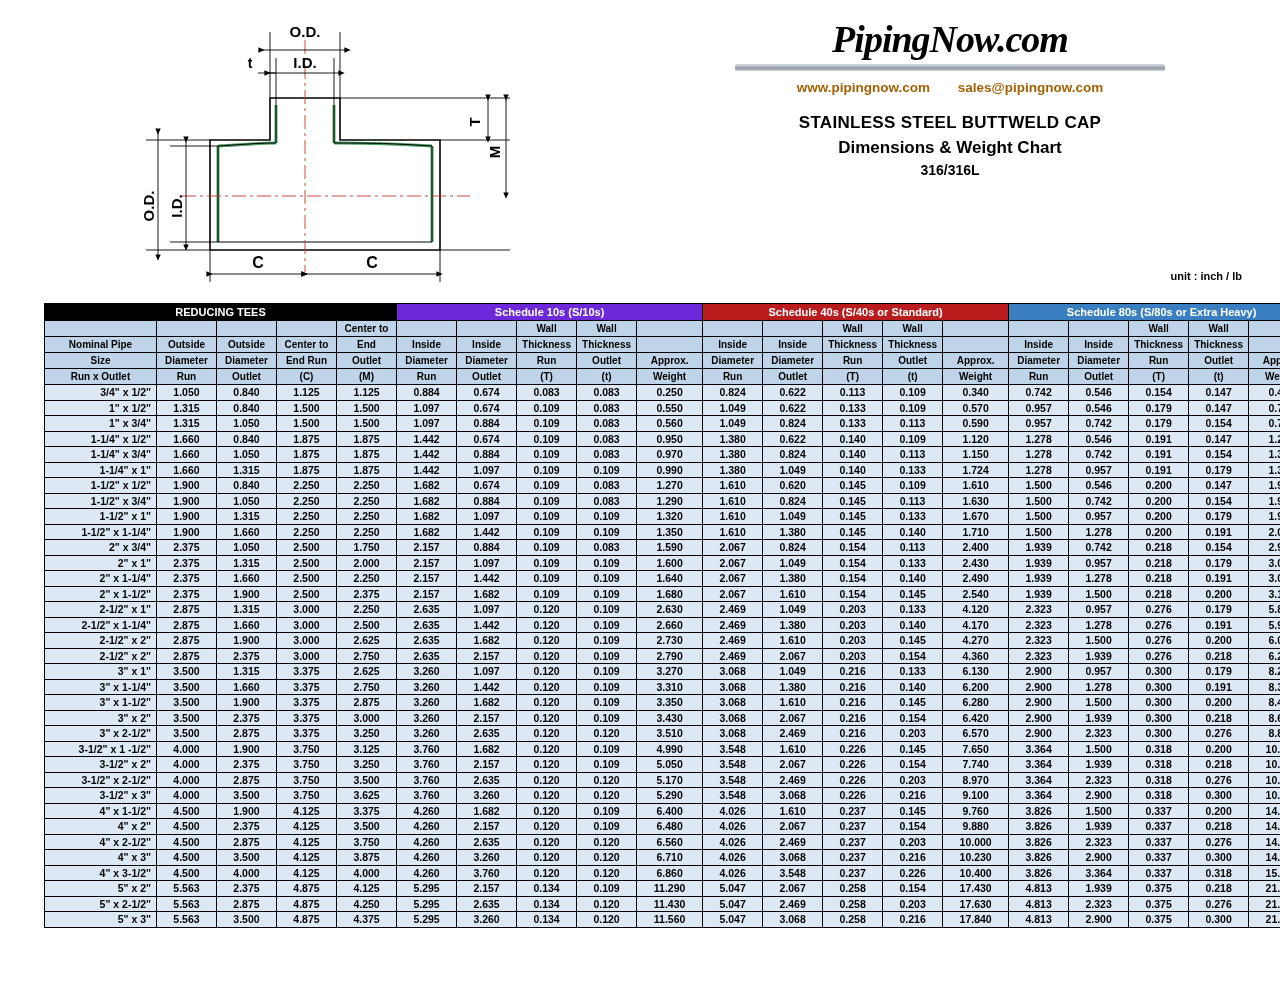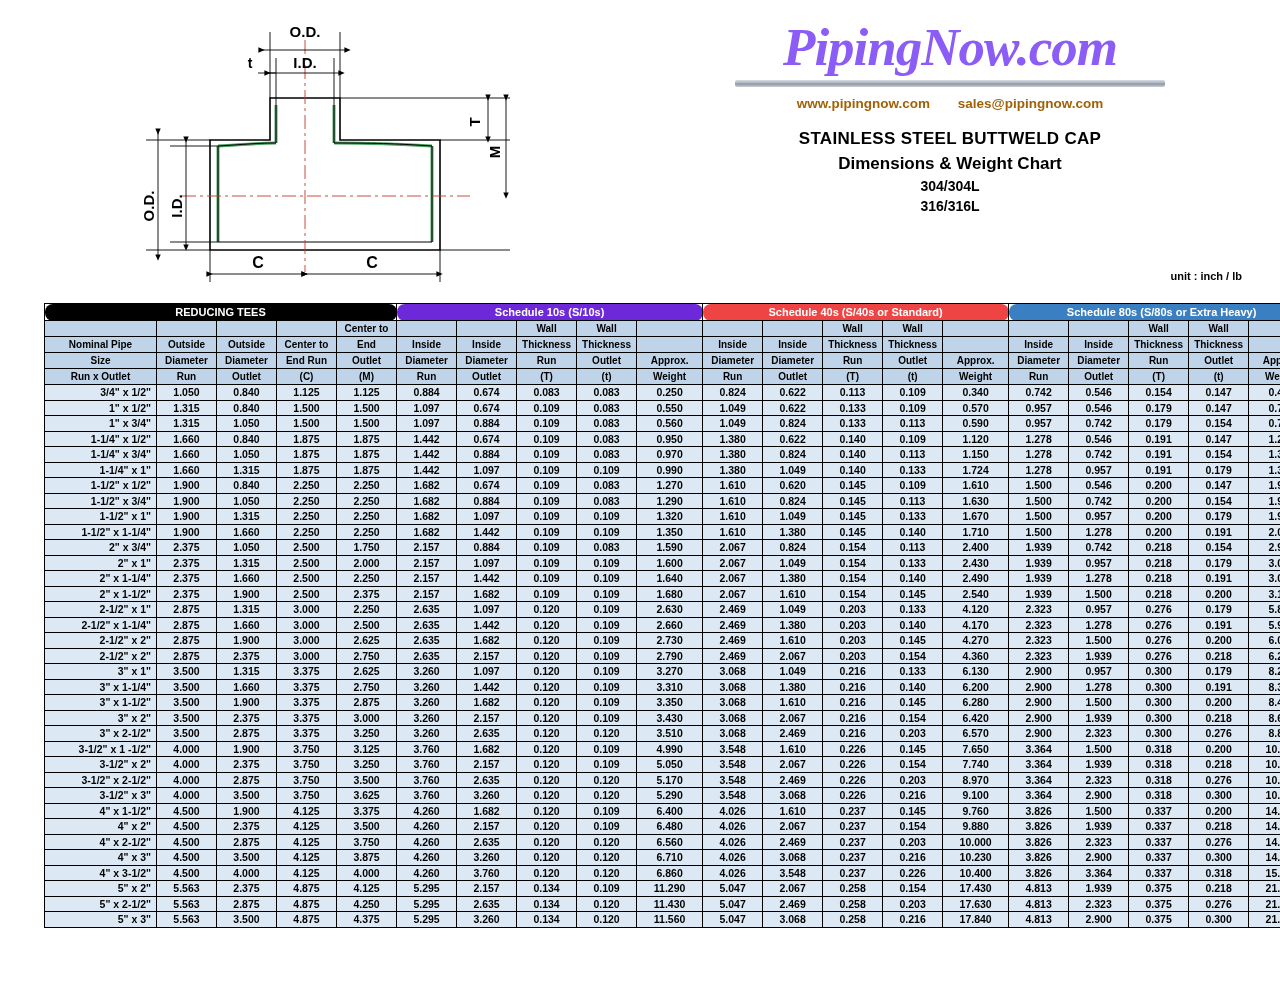--- a/index.html
+++ b/index.html
@@ -17,21 +17,21 @@
 
   
   .diagram{position:absolute;left:110px;top:10px;width:520px;height:280px;}
   .diagram svg{display:block;}
 
   
   .brand{position:absolute;left:650px;top:20px;width:600px;text-align:center;}
   .brand-logo{
     font-family:"Liberation Serif", serif;
     font-weight:bold;font-style:italic;
-    font-size:53px;color:#8b5cf6;letter-spacing:-1px;
+    font-size:38px;color:#000000;letter-spacing:-1px;
     line-height:1.05;
   }
   .brand-bar{
     margin:4px auto 0 auto;width:430px;height:7px;
     background:linear-gradient(#d8dde4,#a8b0bb 45%,#8d96a3 55%,#c9cfd7);
     border-radius:2px;
   }
   .brand-links{
     margin-top:9px;font-size:13.5px;font-weight:bold;color:#a16207;
   }
@@ -50,24 +50,24 @@
   table{border-collapse:collapse;width:1196px;table-layout:fixed;}
   td,th{
     border:1px solid #000;
     font-size:10.5px;
     text-align:center;
     padding:0;
     height:14.5px;
     line-height:1.15;
     font-weight:bold;
   }
-  thead .grp{color:#fff;font-size:11px;height:16px;border-radius:8px;}
+  thead .grp{color:#fff;font-size:11px;height:16px;}
   .grp-red{background:#000000;}
   .grp-10{background:#6d28d9;}
-  .grp-40{background:#ef4444;}
+  .grp-40{background:#b91c1c;}
   .grp-80{background:#3a7fc1;}
   .hdr td{background:#bfd4e8;font-size:10px;height:15px;}
   tbody td{background:#dce9f5;}
   tbody td.size{text-align:right;padding-right:5px;background:#dce9f5;}
   tbody tr:nth-child(even) td{background:#dce9f5;}
   .col-size{width:112px;}
   .c{width:60px;}
   .cw{width:66px;}
 </style>
 </head>
@@ -161,21 +161,20 @@
     <div class="brand">
       <div class="brand-logo">PipingNow.com</div>
       <div class="brand-bar"></div>
       <div class="brand-links">
         <span>www.pipingnow.com</span>
         <span>sales@pipingnow.com</span>
       </div>
       <div class="title-block">
         <div class="t1">STAINLESS STEEL BUTTWELD CAP</div>
         <div class="t2">Dimensions &amp; Weight Chart</div>
-        <div class="t3">304/304L</div>
         <div class="t3">316/316L</div>
       </div>
     </div>
 
     <div class="unit">unit : inch / lb</div>
   </div>
 
   <div class="tbl-wrap">
     <table>
       <colgroup>

